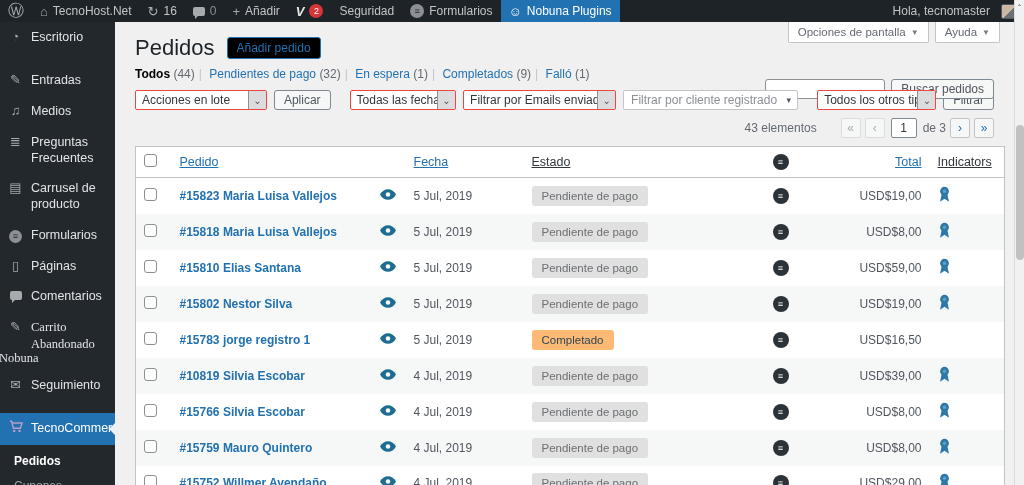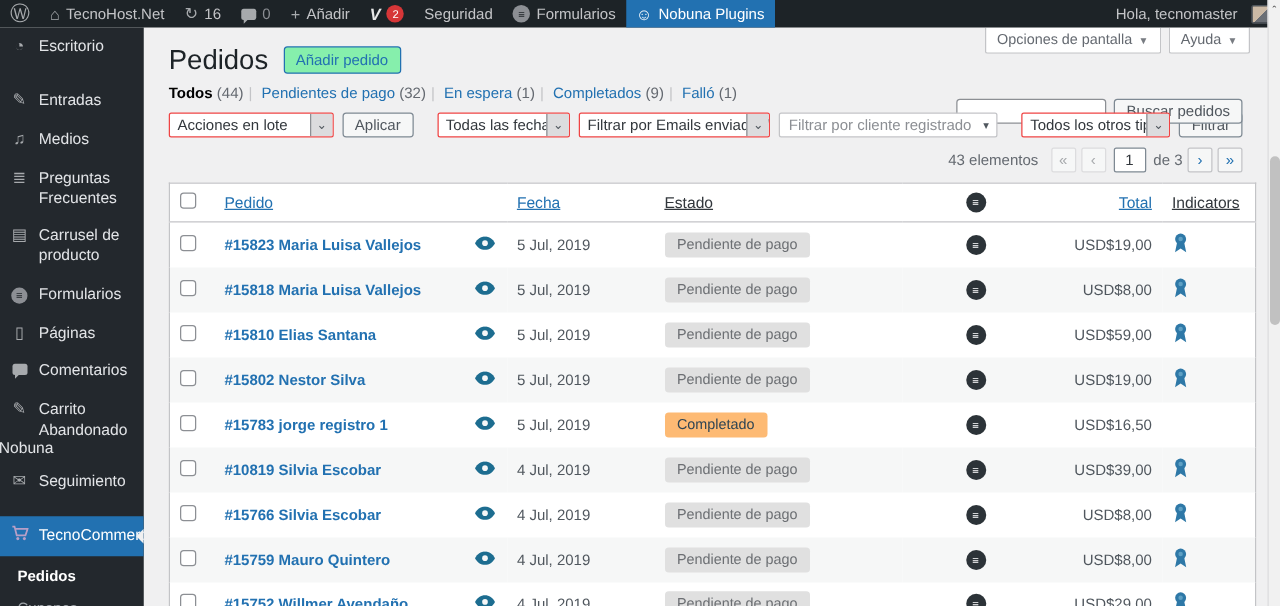--- a/index.html
+++ b/index.html
@@ -32,37 +32,37 @@
     background:#23282d; color:#e2e4e7; overflow:hidden; z-index:30; }
   .menu-item { display:flex; gap:8px; padding:7px 6px 7px 8px; font-size:12.5px;
     line-height:1.3; cursor:pointer; position:relative; }
   .menu-item .mi { width:15px; flex:none; color:#a7aaad; font-size:13px; text-align:center; }
   .menu-sep { height:12px; }
   .menu-item.active { background:#2271b1; color:#fff; }
   .menu-item.active .mi { color:#fff; }
   .menu-item.active .notch { position:absolute; right:0; top:50%; margin-top:-6px;
     border:6px solid transparent; border-right-color:#f0f0f1; }
   .overflow-word { position:absolute; left:-32px; bottom:-14px; }
-  .lblwrap { position:relative; }
+  .lblwrap { position:relative;font-family:Liberation Serif, serif; }
   #submenu { padding:4px 0 0 0; }
   .sub-item { padding:5px 8px 5px 14px; font-size:12px; color:#9ea3a8; cursor:pointer; line-height:1.3; }
   .sub-item.active { color:#fff; font-weight:bold; }
   .cart-svg { width:14px; height:13px; }
 
   
   #content { position:absolute; top:22px; left:115px; width:899px; height:463px;
     background:#f0f0f1; padding:0 20px; }
   .screen-tabs { position:absolute; top:0; right:14px; display:flex; gap:6px; }
   .screen-tab { background:#fff; border:1px solid #c3c4c7; border-top:none;
     padding:4px 9px; font-size:11.5px; color:#646970; cursor:pointer; border-radius:0 0 2px 2px; display:flex; gap:5px; align-items:center;}
   .screen-tab .car { font-size:8px; color:#787c82; }
 
   .page-head { padding-top:13px; display:flex; align-items:center; }
   h1.title { font-size:22px; font-weight:400; color:#1d2327; }
-  .add-btn { margin-left:12px; margin-top:0; background:#86efac; border:1px solid #2271b1;
+  .add-btn { margin-left:12px; margin-top:0; background:#000000; border:1px solid #2271b1;
     color:#2271b1; font-size:12px; padding:3px 9px; border-radius:3px; cursor:pointer; }
 
   .searchbox { position:absolute; top:57px; right:20px; display:flex; gap:6px; }
   .searchbox input { width:120px; height:20px; border:1px solid #8c8f94; border-radius:3px; background:#fff; padding:0 5px; font-size:12px;}
   .btn { background:#f6f7f7; border:1px solid #7e8993; color:#50575e; font-size:12px;
     height:20px; padding:0 9px; border-radius:3px; cursor:pointer; }
 
   .status-links { margin-top:6px; font-size:12px; color:#646970; }
   .status-links .sl { color:#2271b1; text-decoration:none; cursor:pointer; }
   .status-links .sl.current { color:#000; font-weight:bold; }
@@ -82,21 +82,21 @@
   .combo::after { content:"▾"; position:absolute; right:6px; color:#50575e; font-size:9px; }
 
   .pagination { margin-top:8px; display:flex; justify-content:flex-end; align-items:center;
     gap:4px; font-size:12px; color:#646970; }
   .pg-btn { min-width:20px; height:20px; display:inline-flex; align-items:center;
     justify-content:center; border:1px solid #c3c4c7; background:#f6f7f7; border-radius:2px;
     color:#2271b1; cursor:pointer; font-size:12px; }
   .pg-btn.disabled { color:#a7aaad; border-color:#dcdcde; cursor:default; }
   .pg-cur { width:26px; height:20px; border:1px solid #7e8993; border-radius:2px;
     background:#fff; color:#32373c; display:inline-flex; align-items:center; justify-content:center; margin:0 2px; }
-  .pg-total { margin-right:6px; }
+  .pg-total { margin-right:20px; }
 
   
   table.orders { width:100%; margin-top:8px; border-collapse:collapse; background:#fff;
     border:1px solid #c3c4c7; table-layout:fixed; font-size:12px; }
   .orders th { font-weight:400; text-align:left; padding:7px 8px; font-size:12.5px;
     color:#2271b1; border-bottom:1px solid #c3c4c7; cursor:pointer;text-decoration:underline; }
   .orders th.plain { color:#32373c; cursor:default; }
   .orders td { padding:0 8px; height:36px; vertical-align:middle; color:#50575e; }
   .orders tbody tr:nth-child(even) { background:#f6f7f7; }
   .col-cb { width:36px; } .col-order { width:200px; } .col-eye { width:34px; }

